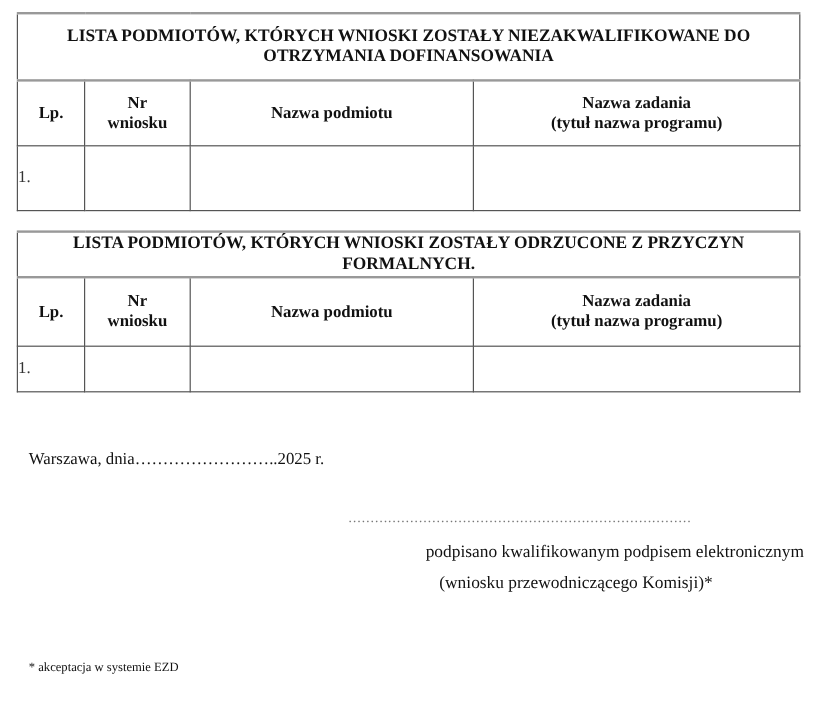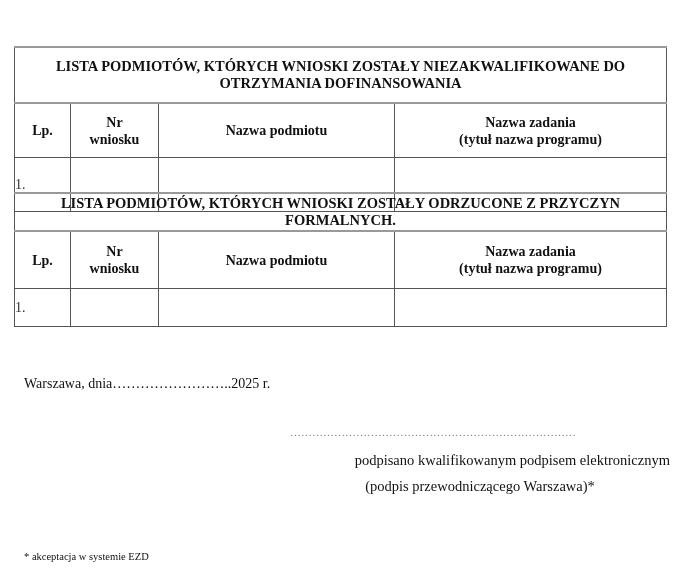--- a/index.html
+++ b/index.html
@@ -16,21 +16,21 @@
     }
     table.list tr.title-row td { border-top: 2px solid #999; border-bottom: 2px solid #999; }
     .title-cell {
       font-weight: bold; font-size: 14.5px; line-height: 17px; text-align: center;
       padding: 0 20px;
     }
     th.colh {
       font-weight: bold; font-size: 14px; line-height: 17px; text-align: center;
     }
     td.num { font-size: 14px; vertical-align: top; padding: 6px 0 0 9px; color: #333; }
-    #t1 { top: 10px; margin-top: 36px; }
+    #t1 { top: 10px; }
     #t1 .title-row td { height: 54px; }
     #t1 .head-row th { height: 53px; }
     #t1 .body-row td { height: 53px; }
     #t2 { top: 192px; }
     #t2 .title-row td { height: 36px; }
     #t2 .head-row th { height: 56px; }
     #t2 .body-row td { height: 37px; }
     .place-date {
       position: absolute; left: 24px; top: 376px; font-size: 14px;
     }
@@ -101,14 +101,14 @@
     <td></td>
     <td></td>
     <td></td>
   </tr>
 </tbody>
   </table>
 
 <div class="place-date">Warszawa, dnia……………………..2025 r.</div>
 <div class="sig-dots">……………………………………………………………………</div>
 <div class="sig-line1">podpisano kwalifikowanym podpisem elektronicznym</div>
-<div class="sig-line2">(podpis przewodniczącego Warszawa)*</div>
+<div class="sig-line2">(wniosku przewodniczącego Komisji)*</div>
 <div class="footnote">* akceptacja w systemie EZD</div>
 
 </body></html>

